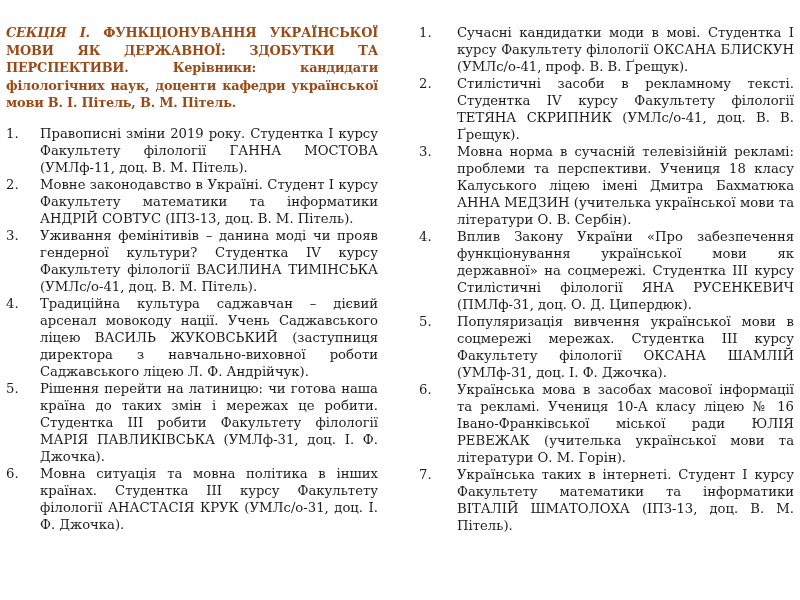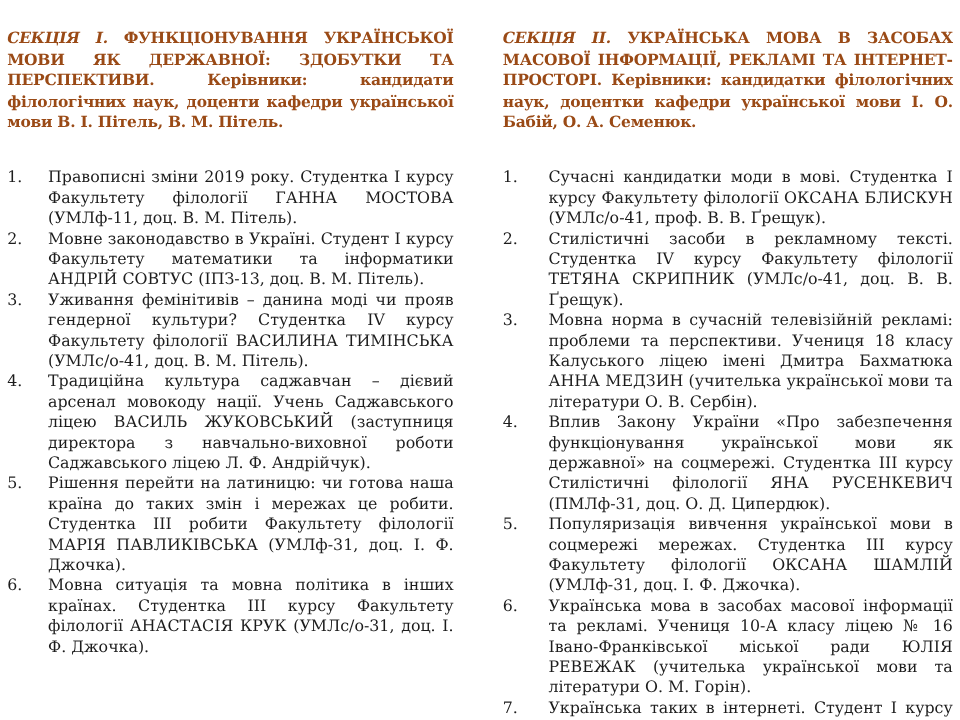--- a/index.html
+++ b/index.html
@@ -15,21 +15,21 @@
     line-height: 17px;
   }
   .column {
     position: absolute;
     top: 24px;
     text-align: justify;
   }
   #col-left  { left: 6px;   width: 372px; }
   #col-right { left: 419px; width: 375px; }
   .section-header {
-    margin: 0 0 28px 0;
+    margin: 0 0 13px 0;
     font-weight: bold;
     font-size: 12.9px;
     line-height: 17.5px;
     color: #9a4a16;
     letter-spacing: -0.2px;
   }
   .section-header i { font-style: italic; }
   .items { }
   .item {
     position: relative;
@@ -68,21 +68,20 @@
       <div class="item">
         <span class="num">5.</span><b>Рішення перейти на латиницю: чи готова наша країна до таких змін і мережах це робити</b><span>. Студентка ІІІ робити Факультету філології МАРІЯ ПАВЛИКІВСЬКА (УМЛф-31, доц. І. Ф. Джочка).</span>
       </div>
       <div class="item">
         <span class="num">6.</span><b>Мовна ситуація та мовна політика в інших країнах</b><span>. Студентка ІІІ курсу Факультету філології АНАСТАСІЯ КРУК (УМЛс/о-31, доц. І. Ф. Джочка).</span>
       </div>
     </div>
   </div>
 
   <div id="col-right" class="column">
-    <p class="section-header"><i>СЕКЦІЯ ІІ.</i><span> УКРАЇНСЬКА МОВА В ЗАСОБАХ МАСОВОЇ ІНФОРМАЦІЇ, РЕКЛАМІ ТА ІНТЕРНЕТ-ПРОСТОРІ.</span><span> Керівники: кандидатки філологічних наук, доцентки кафедри української мови І. О. Бабій, О. А. Семенюк.</span></p>
 
     <div class="items">
       <div class="item">
         <span class="num">1.</span><b>Сучасні кандидатки моди в мові.</b><span> Студентка І курсу Факультету філології ОКСАНА БЛИСКУН (УМЛс/о-41, проф. В. В. Ґрещук).</span>
       </div>
       <div class="item">
         <span class="num">2.</span><b>Стилістичні засоби в рекламному тексті.</b><span> Студентка IV курсу Факультету філології ТЕТЯНА СКРИПНИК (УМЛс/о-41, доц. В. В. Ґрещук).</span>
       </div>
       <div class="item">
         <span class="num">3.</span><b>Мовна норма в сучасній телевізійній рекламі: проблеми та перспективи.</b><span> Учениця 18 класу Калуського ліцею імені Дмитра Бахматюка АННА МЕДЗИН (учителька української мови та літератури О. В. Сербін).</span>

